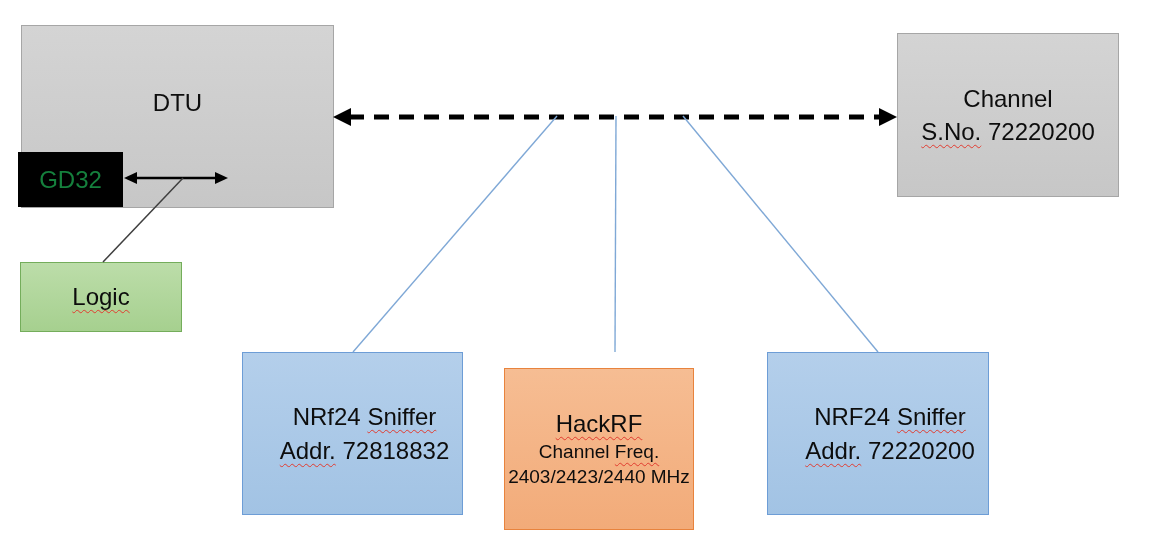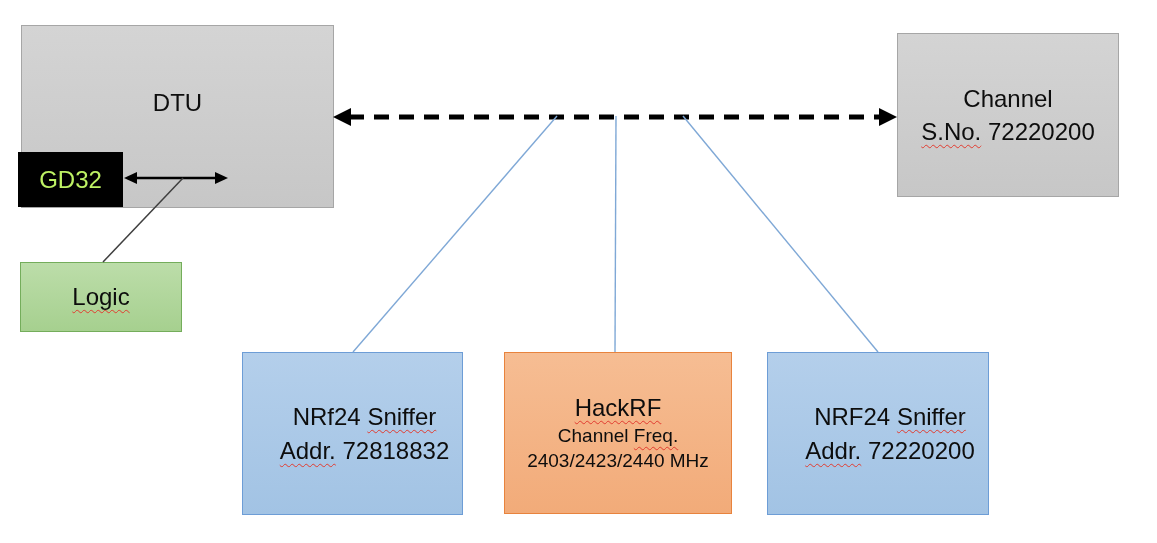--- a/index.html
+++ b/index.html
@@ -37,21 +37,21 @@
     background: linear-gradient(180deg, #bcdda9 0%, #a6d08f 100%);
     border: 1px solid #74ad5b;
   }
   .orange {
     background: linear-gradient(180deg, #f6bd93 0%, #f2ab79 100%);
     border: 1px solid #e8833d;
   }
   .chip {
     position: absolute;
     background: #000000;
-    color: #bef264;
+    color: #15803d;
     display: flex;
     align-items: center;
     justify-content: center;
     font-size: 24px;
     z-index: 2;
   }
   .sq {
     text-decoration-line: underline;
     text-decoration-style: wavy;
     text-decoration-color: #e13b2f;
@@ -90,21 +90,21 @@
   <div class="box gray" style="left:897px; top:33px; width:222px; height:164px;">
     <div>Channel</div>
     <div><span class="sq">S.No.</span><span> 72220200</span></div>
   </div>
 
   <div class="box blue" style="left:242px; top:352px; width:221px; height:163px;">
     <div><span>NRf24 </span><span class="sq">Sniffer</span></div>
     <div><span class="sq">Addr.</span><span> 72818832</span></div>
   </div>
 
-  <div class="box orange" style="left:504px; top:352px; width:228px; height:162px;">
+  <div class="box orange" style="left:504px; top:368px; width:190px; height:162px;">
     <div class="hackrf-title"><span class="sq">HackRF</span></div>
     <div class="hackrf-sub"><span>Channel </span><span class="sq">Freq.</span></div>
     <div class="hackrf-sub">2403/2423/2440 MHz</div>
   </div>
 
   <div class="box blue" style="left:767px; top:352px; width:222px; height:163px;">
     <div><span>NRF24 </span><span class="sq">Sniffer</span></div>
     <div><span class="sq">Addr.</span><span> 72220200</span></div>
   </div>
 

